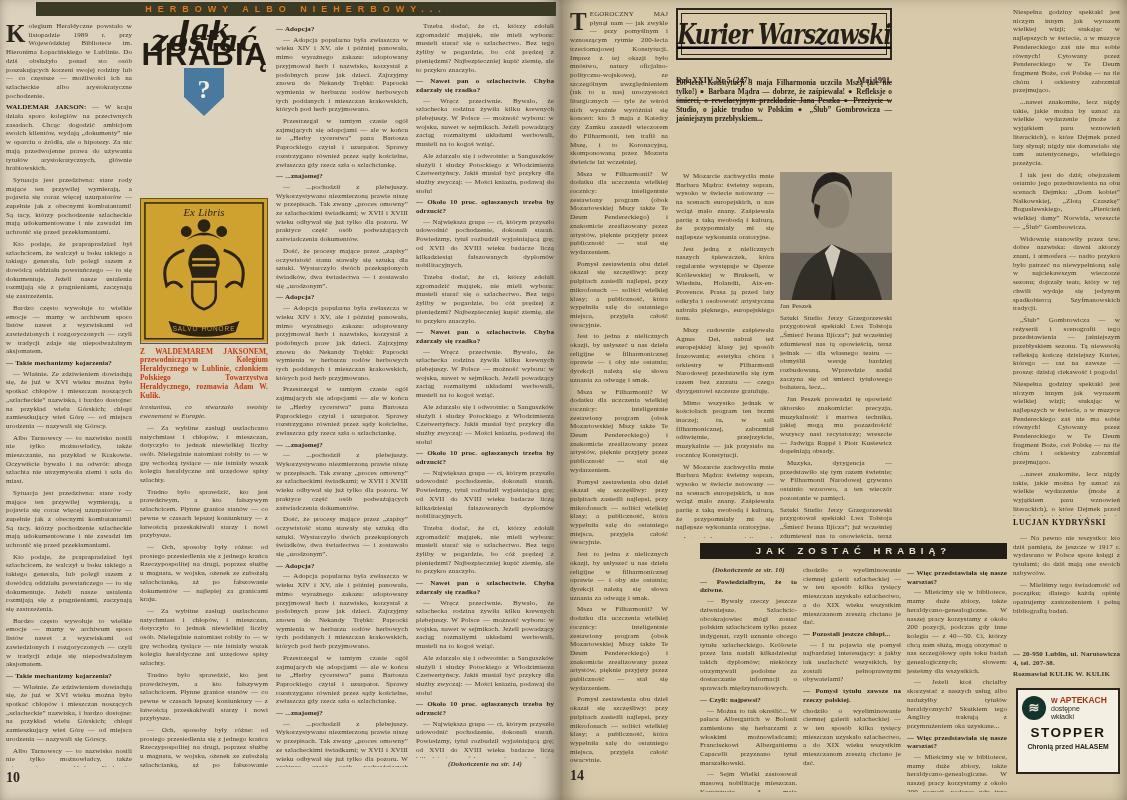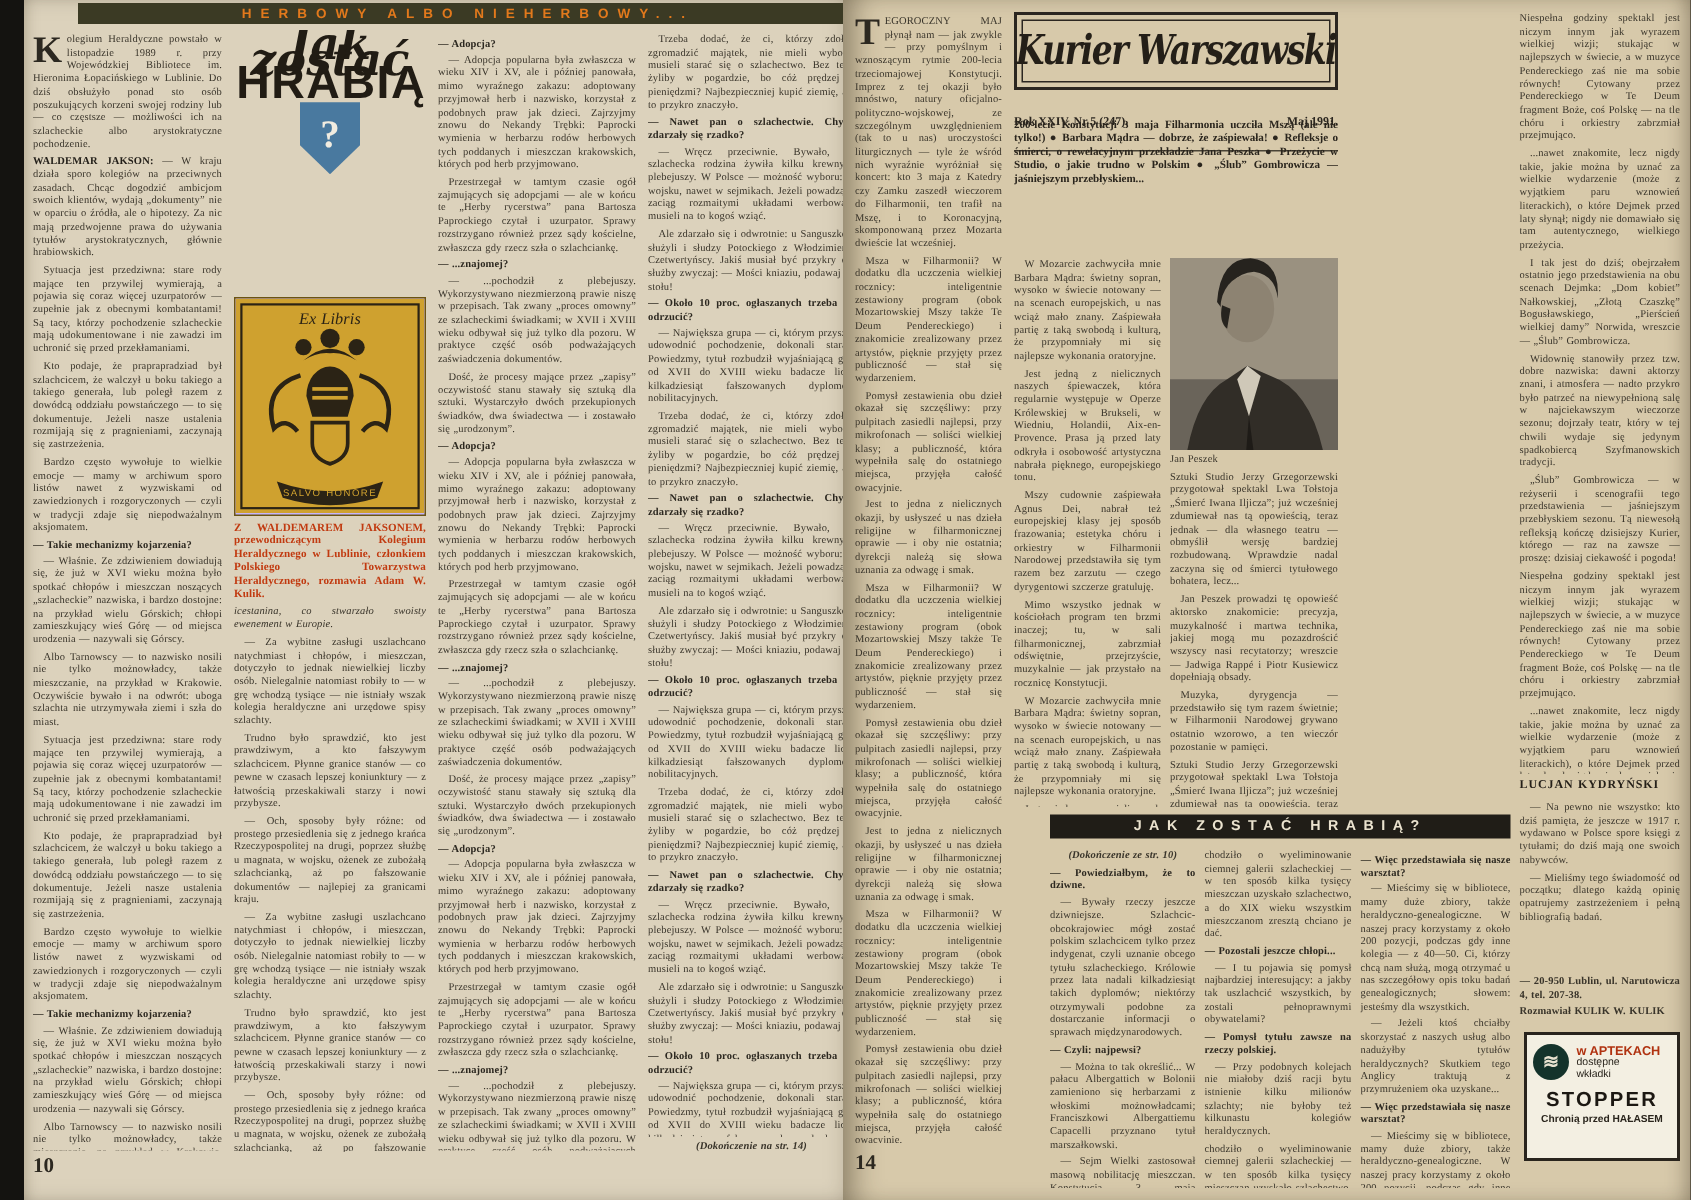--- a/index.html
+++ b/index.html
@@ -1,20 +1,20 @@
 <!DOCTYPE html>
 <html><head>
 <meta charset="utf-8">
 <style>
   * { margin:0; padding:0; box-sizing:border-box; }
   html,body { width:1127px; height:800px; overflow:hidden; background:#141310; }
   body { font-family:"Liberation Serif", serif; }
   .spread { position:relative; width:1127px; height:800px; }
   .page { position:absolute; top:0; height:800px; }
-  #pageL { left:0; width:562px; background:#dcd2bc; box-shadow: inset -16px 0 20px -10px rgba(40,30,15,.55), inset 6px 0 10px -6px rgba(60,50,30,.35); margin-left: 16px; }
+  #pageL { left:0; width:562px; background:#dcd2bc; box-shadow: inset -16px 0 20px -10px rgba(40,30,15,.55), inset 6px 0 10px -6px rgba(60,50,30,.35); }
   #pageR { left:562px; width:565px; background:#d7c9aa; box-shadow: inset 16px 0 20px -10px rgba(40,30,15,.45), inset -10px 0 14px -8px rgba(40,30,15,.4); }
 
   .banner { position:absolute; left:36px; top:2px; width:520px; height:14px; background:#3b3a24;
             color:#e2791c; font-family:"Liberation Sans",sans-serif; font-weight:bold; font-size:9px;
             letter-spacing:6px; text-align:center; line-height:14px; white-space:nowrap; overflow:hidden; }
 
   .col { position:absolute; overflow:hidden; font-size:7px; line-height:8.7px; text-align:justify;
          color:#39342a; letter-spacing:.1px; word-spacing:.4px; }
   .col p { margin-bottom:3px; text-indent:7px; }
   .col p.q { font-weight:bold; text-indent:0; margin:3px 0 2px; color:#2c2820; }
@@ -36,21 +36,21 @@
              color:#f1ece0; font-size:26px; font-weight:bold; line-height:44px; text-align:center; }
 
   .crest { height:146px; background:#c4b5fd; border:1px solid #6b5414; }
   .caption-red { color:#c13a10; font-weight:bold; font-size:7.4px; line-height:8.8px; text-align:justify; margin:4px 0 3px; }
 
   .pageno { position:absolute; font-weight:bold; font-size:14px; color:#2c2820; }
 
   
   .mast { position:absolute; left:114px; top:8px; width:216px; height:52px; border:2px solid #2b2620;
           box-shadow: inset 0 0 0 3px #d7c9aa, inset 0 0 0 4px #2b2620;
-          display:flex; align-items:center; justify-content:center; }
+          display:flex; align-items:center; justify-content:center;text-decoration:underline; }
   .mast-title { font-family:"DejaVu Serif",serif; font-style:italic; font-weight:bold; font-size:22px;
                 color:#241f18; transform:scaleY(1.25); letter-spacing:-1px; white-space:nowrap; }
   .issue { position:absolute; left:114px; top:76px; width:216px; display:flex; justify-content:space-between;
            font-weight:bold; font-size:8px; color:#2c2720; border-bottom:1px solid #4a4436; padding-bottom:15px; }
   .lead { position:absolute; left:114px; top:78px; width:216px; height:90px; overflow:hidden;
           font-weight:bold; font-size:7.4px; line-height:9.1px; text-align:justify; color:#2a251d; }
 
   .photo { height:156px; background:linear-gradient(165deg,#c7bfae 0%,#9a9180 45%,#555044 100%); overflow:hidden; }
   .photo svg { display:block; width:100%; height:100%; }
   .photo-cap { font-size:7px; margin:2px 0 3px; color:#39342a; }
@@ -262,21 +262,20 @@
       <p>— Bywały rzeczy jeszcze dziwniejsze. Szlachcic-obcokrajowiec mógł zostać polskim szlachcicem tylko przez indygenat, czyli uznanie obcego tytułu szlacheckiego. Królowie przez lata nadali kilkadziesiąt takich dyplomów; niektórzy otrzymywali podobne za dostarczanie informacji o sprawach międzynarodowych.</p>
       <p class="q">— Czyli: najpewsi?</p>
       <p>— Można to tak określić... W pałacu Albergattich w Bolonii zamieniono się herbarzami z włoskimi możnowładcami; Franciszkowi Albergattiemu Capacelli przyznano tytuł marszałkowski.</p>
       <p>— Sejm Wielki zastosował masową nobilitację mieszczan. Konstytucja 3 maja postanawiała na przyszłość dokonywać masowych, regularnych nobilitacji na każdym Sejmie —</p>
     </div>
     <div class="col" style="left:241px; top:566px; width:98px; height:226px;">
       <p class="first">chodziło o wyeliminowanie ciemnej galerii szlacheckiej — w ten sposób kilka tysięcy mieszczan uzyskało szlachectwo, a do XIX wieku wszystkim mieszczanom zresztą chciano je dać.</p>
       <p class="q">— Pozostali jeszcze chłopi...</p>
       <p>— I tu pojawia się pomysł najbardziej interesujący: a jakby tak uszlachcić wszystkich, by zostali pełnoprawnymi obywatelami?</p>
       <p class="q">— Pomysł tytułu zawsze na rzeczy polskiej.</p>
-      <p>— Przy podobnych kolejach nie miałoby dziś racji bytu istnienie kilku milionów szlachty; nie byłoby też kilkunastu kolegiów heraldycznych.</p>
     <p class="first">chodziło o wyeliminowanie ciemnej galerii szlacheckiej — w ten sposób kilka tysięcy mieszczan uzyskało szlachectwo, a do XIX wieku wszystkim mieszczanom zresztą chciano je dać.</p>
       </div>
     <div class="col" style="left:345px; top:566px; width:100px; height:226px;">
       <p class="q">— Więc przedstawiała się nasze warsztat?</p>
       <p>— Mieścimy się w bibliotece, mamy duże zbiory, także heraldyczno-genealogiczne. W naszej pracy korzystamy z około 200 pozycji, podczas gdy inne kolegia — z 40—50. Ci, którzy chcą nam służą, mogą otrzymać u nas szczegółowy opis toku badań genealogicznych; słowem: jesteśmy dla wszystkich.</p>
       <p>— Jeżeli ktoś chciałby skorzystać z naszych usług albo nadużyłby tytułów heraldycznych? Skutkiem tego Anglicy traktują z przymrużeniem oka uzyskane...</p>
     <p class="q">— Więc przedstawiała się nasze warsztat?</p>
         <p>— Mieścimy się w bibliotece, mamy duże zbiory, także heraldyczno-genealogiczne. W naszej pracy korzystamy z około 200 pozycji, podczas gdy inne kolegia — z 40—50. Ci, którzy chcą nam służą, mogą otrzymać u nas szczegółowy opis toku badań genealogicznych; słowem: jesteśmy dla wszystkich.</p>
       </div>
 

